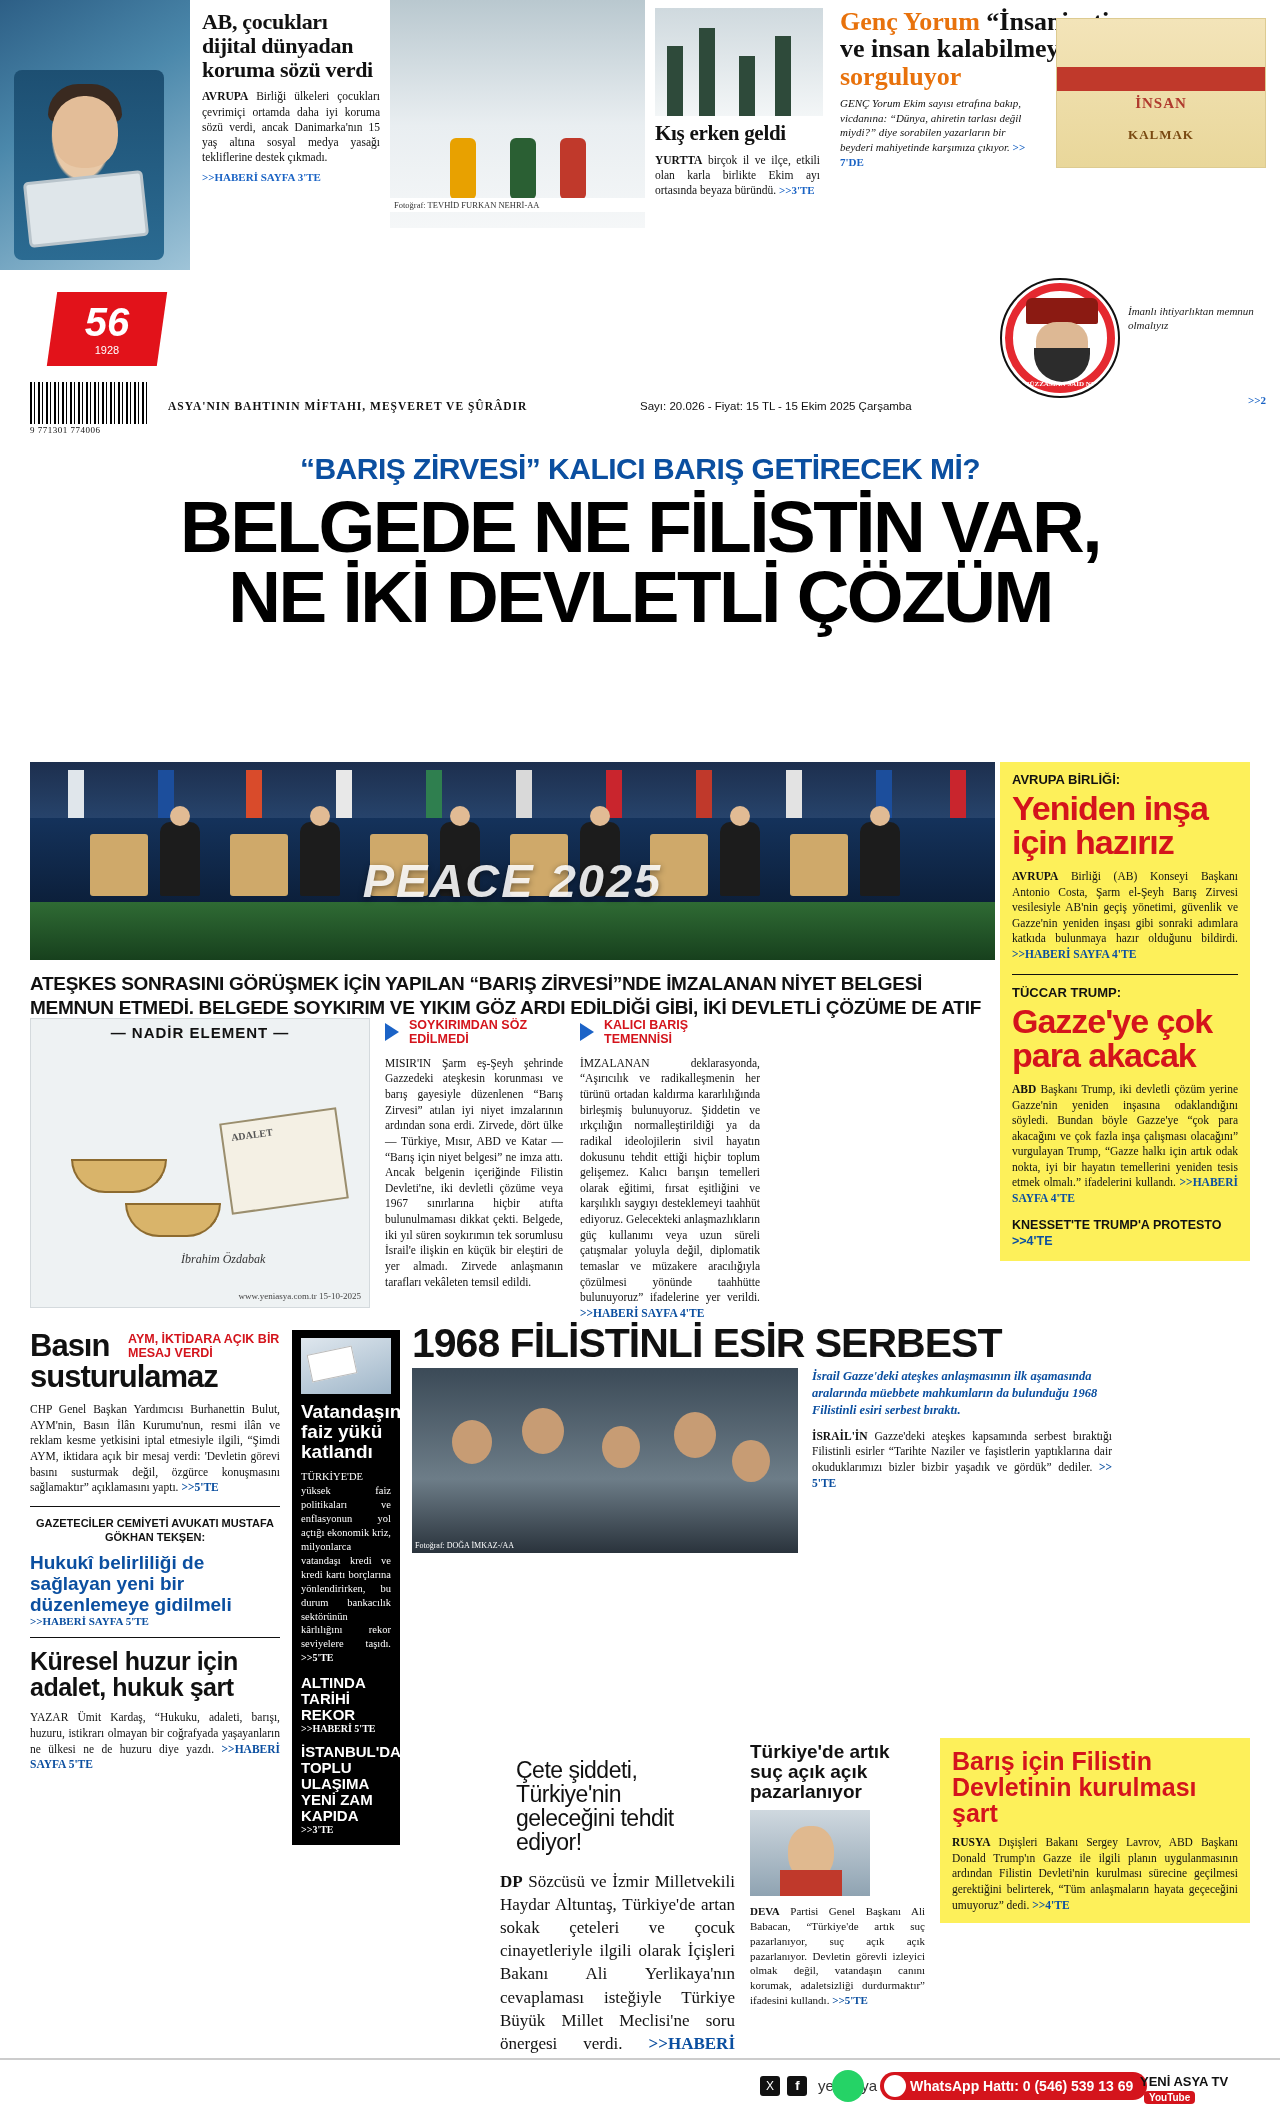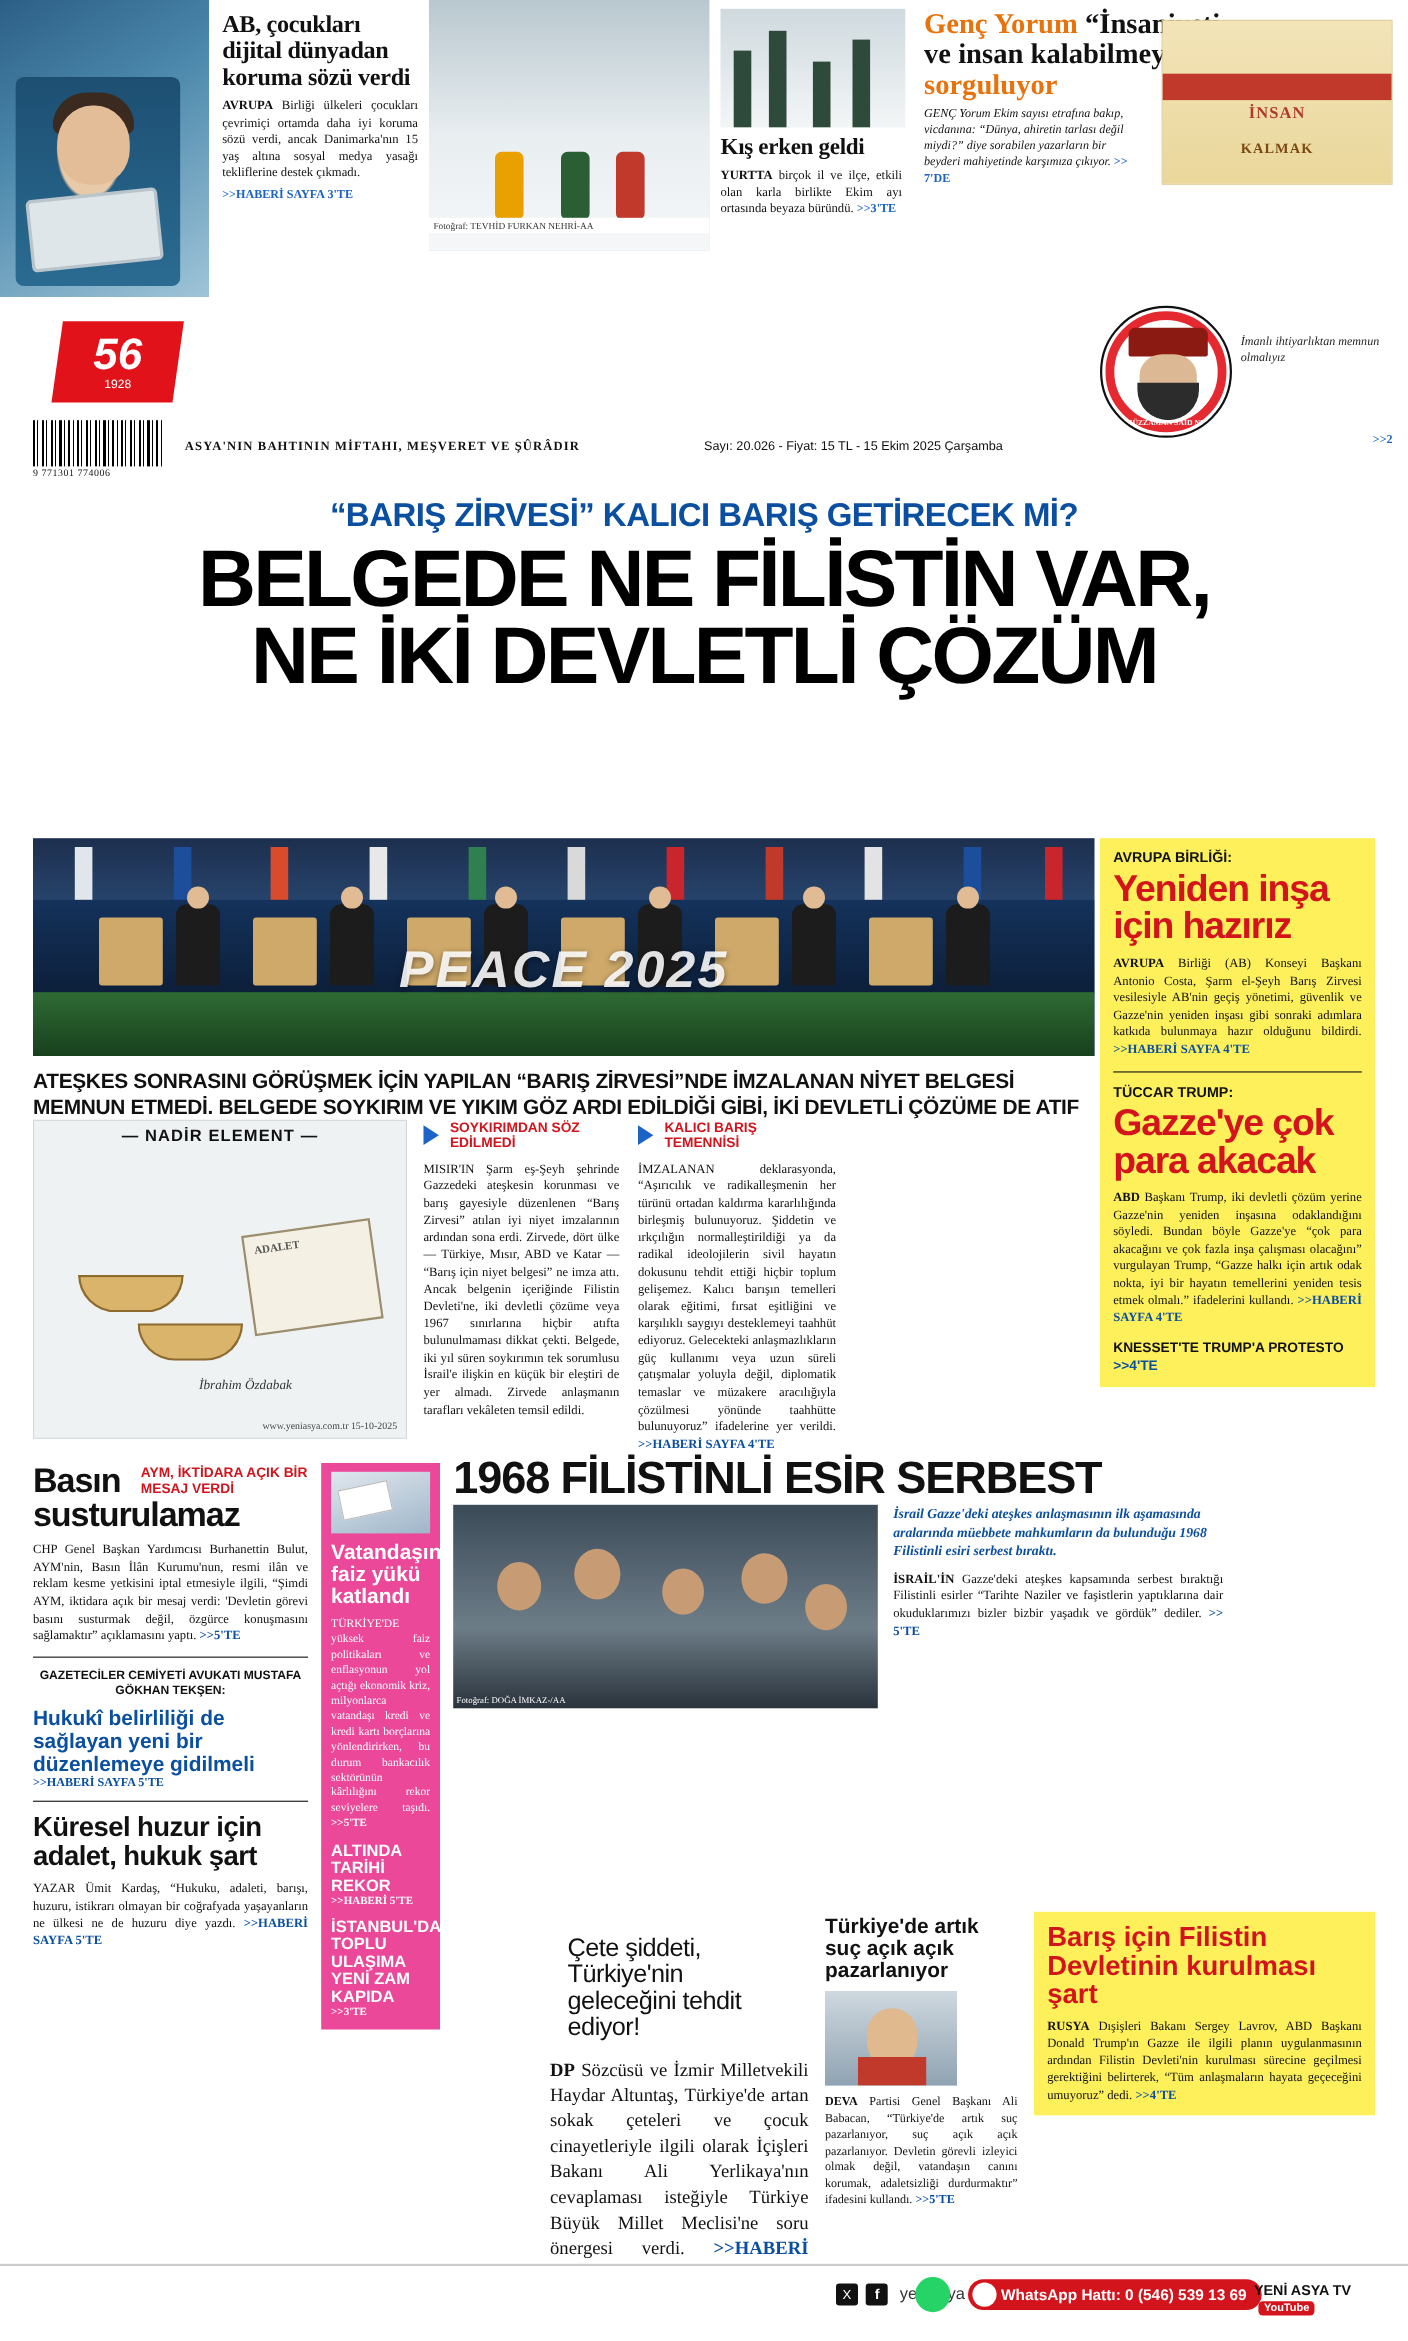--- a/index.html
+++ b/index.html
@@ -118,21 +118,21 @@
   .basin { position:absolute; left:30px; top:1330px; width:250px; }
   .basin h2 { font-family:"Liberation Sans",sans-serif; font-weight:bold; font-size:31px; line-height:31px; margin:0; letter-spacing:-1px; }
   .basin .sub { color:#d4141c; font-family:"Liberation Sans",sans-serif; font-weight:bold; font-size:12.5px; line-height:1.15; position:absolute; left:98px; top:2px; width:152px; }
   .basin .body { font-size:11.5px; line-height:1.36; text-align:justify; margin-top:10px; }
   .rule { height:1px; background:#111; margin:10px 0; }
   .basin .small-kicker { font-family:"Liberation Sans",sans-serif; font-weight:bold; font-size:11px; text-align:center; line-height:1.25; }
   .basin .blue-h { color:#0b4fa0; font-family:"Liberation Sans",sans-serif; font-weight:bold; font-size:19px; line-height:21px; margin-top:8px; }
   .basin .blk-h { font-family:"Liberation Sans",sans-serif; font-weight:bold; font-size:25px; line-height:26px; margin-top:10px; letter-spacing:-0.5px; }
 
   
-  .bluebox { position:absolute; left:292px; top:1330px; width:108px; background:#ec4899; color:#fff; padding:8px 9px 10px; }
+  .bluebox { position:absolute; left:292px; top:1330px; width:108px; background:#000000; color:#fff; padding:8px 9px 10px; }
   .bluebox .ph { width:90px; height:56px; background:linear-gradient(160deg,#dfe7ee,#9fb6c9); margin:0 0 8px 0; position:relative; overflow:hidden; }
   .bluebox .ph .c1 { position:absolute; left:8px; top:12px; width:46px; height:28px; background:#fff; transform:rotate(-12deg); border:1px solid #bbb; }
   .bluebox h3 { font-family:"Liberation Sans",sans-serif; font-weight:bold; font-size:19px; line-height:20px; margin:0; }
   .bluebox .body { font-size:10.5px; line-height:1.33; margin-top:8px; text-align:justify; }
   .bluebox .ref { font-weight:bold; font-size:10px; }
   .bluebox h4 { font-family:"Liberation Sans",sans-serif; font-weight:bold; font-size:15px; line-height:16px; margin:10px 0 0; }
 
   
   .pris-h { position:absolute; left:412px; top:1320px; width:700px; font-family:"Liberation Sans",sans-serif; font-weight:bold; font-size:41px; letter-spacing:-1px; }
   .pris-photo { position:absolute; left:412px; top:1368px; width:386px; height:185px; background:linear-gradient(180deg,#3b4a57 0%, #6d7d88 60%, #2a333c 100%); overflow:hidden; }

